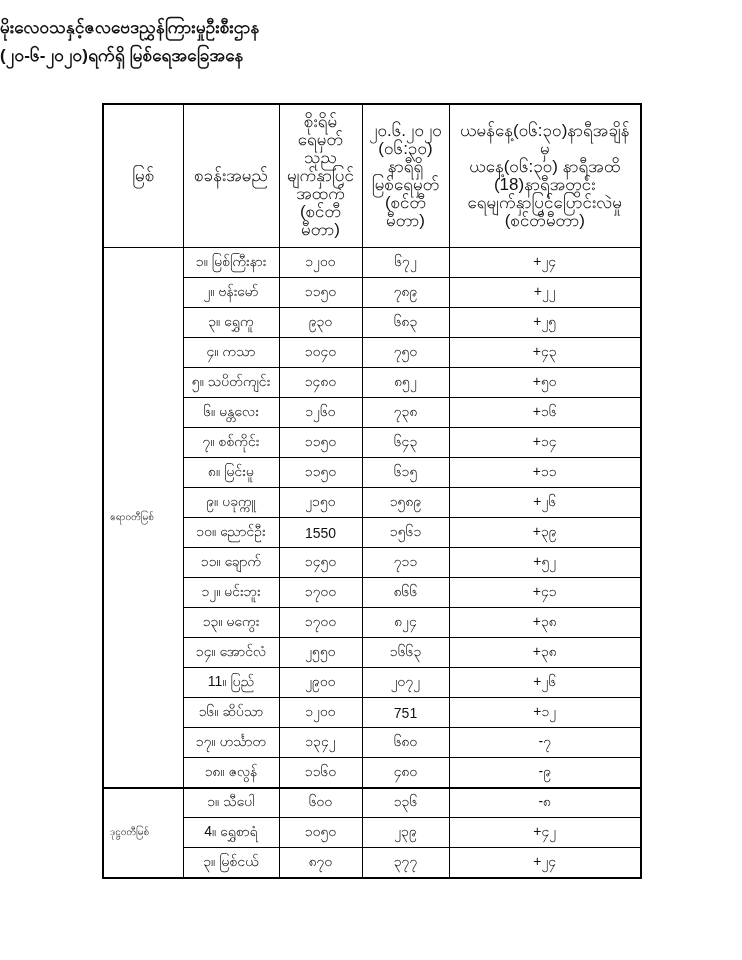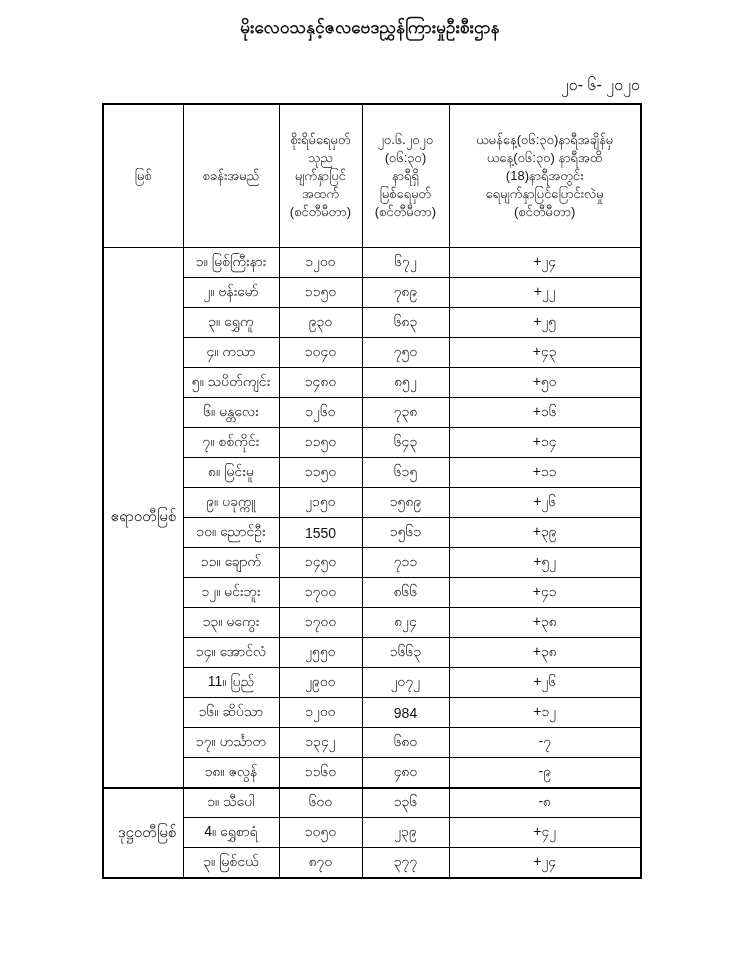--- a/index.html
+++ b/index.html
@@ -14,21 +14,21 @@
     width: 742px;
     height: 960px;
     background: #ffffff;
     overflow: hidden;
   }
   .title-block {
     position: absolute;
     top: 14px;
     left: 0;
     width: 740px;
-    text-align: center;
+    text-align: left;
   }
   .title-line {
     font-size: 17px;
     font-weight: bold;
     line-height: 28px;
     letter-spacing: 0.2px;
   }
   .report-date {
     position: absolute;
     top: 74px;
@@ -54,27 +54,27 @@
     overflow: hidden;
   }
   table.river-table {
     border: 2px solid #000000;
   }
   th.hdr {
     height: 142px;
     font-weight: normal;
     text-align: center;
     white-space: pre-line;
-    font-size: 13px;
+    font-size: 17px;
     line-height: 18px;
     padding: 2px 3px;
   }
   td.river-name {
-    text-align: right;
-    font-size: 15px;
+    text-align: left;
+    font-size: 10px;
   }
   tr.data-row {
     height: 30px;
   }
   td.station {
     text-align: center;
     padding-left: 8px;
   }
   td.num {
     text-align: center;
@@ -84,23 +84,23 @@
     margin-left: 16px;
   }
 </style>
 </head>
 <body>
 
 <div class="page">
 
   <div class="title-block">
     <div class="title-line">မိုးလေဝသနှင့်ဇလဗေဒညွှန်ကြားမှုဦးစီးဌာန</div>
+    <div class="title-line">(၂၀-၆-၂၀၂၀)ရက်ရှိ မြစ်ရေအခြေအနေ</div>
   </div>
 
-  <div class="report-date">၂၀- ၆- ၂၀၂၀</div>
 
   <table class="river-table">
     <colgroup>
       <col style="width:80px">
       <col style="width:96px">
       <col style="width:83px">
       <col style="width:87px">
       <col style="width:192px">
     </colgroup>
     <thead>
@@ -212,21 +212,21 @@
         </tr>
         <tr class="data-row">
           <td class="station">11။ ပြည်</td>
           <td class="num">၂၉၀၀</td>
           <td class="num">၂၀၇၂</td>
           <td class="num">+၂၆</td>
         </tr>
         <tr class="data-row">
           <td class="station">၁၆။ ဆိပ်သာ</td>
           <td class="num">၁၂၀၀</td>
-          <td class="num">984</td>
+          <td class="num">751</td>
           <td class="num">+၁၂</td>
         </tr>
         <tr class="data-row">
           <td class="station">၁၇။ ဟင်္သာတ</td>
           <td class="num">၁၃၄၂</td>
           <td class="num">၆၈၀</td>
           <td class="num">-၇</td>
         </tr>
         <tr class="data-row">
           <td class="station">၁၈။ ဇလွန်</td>

